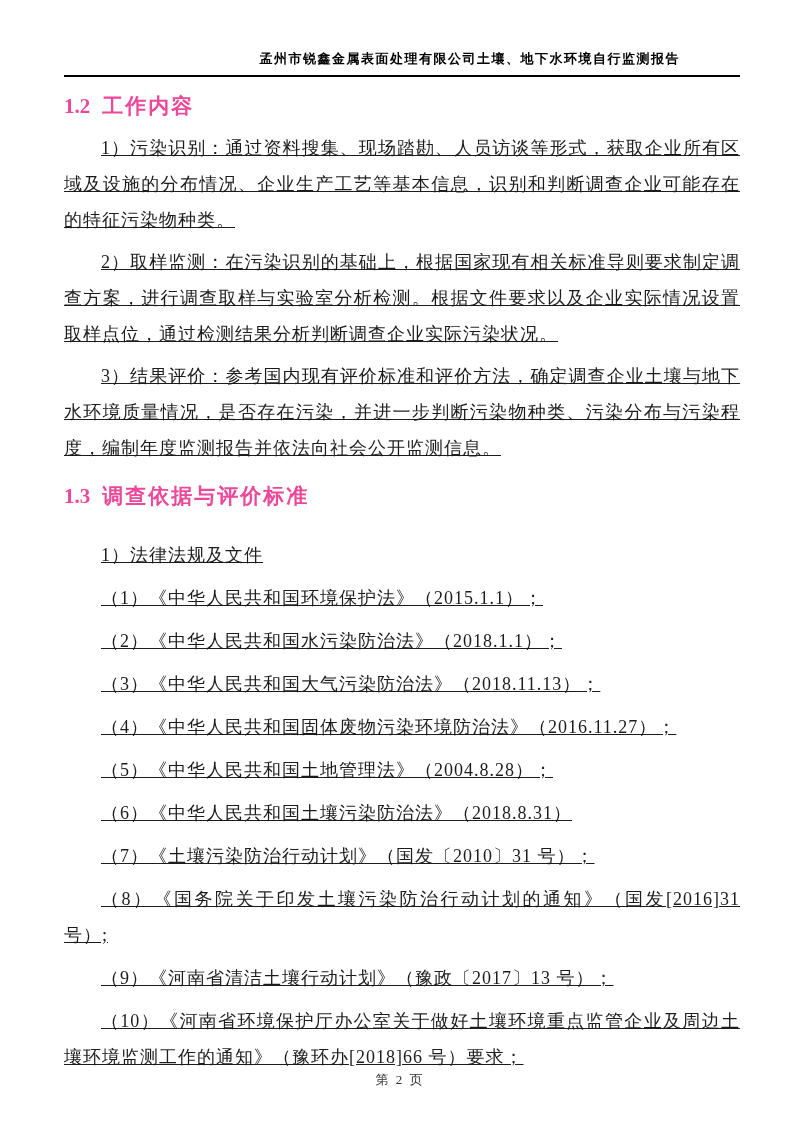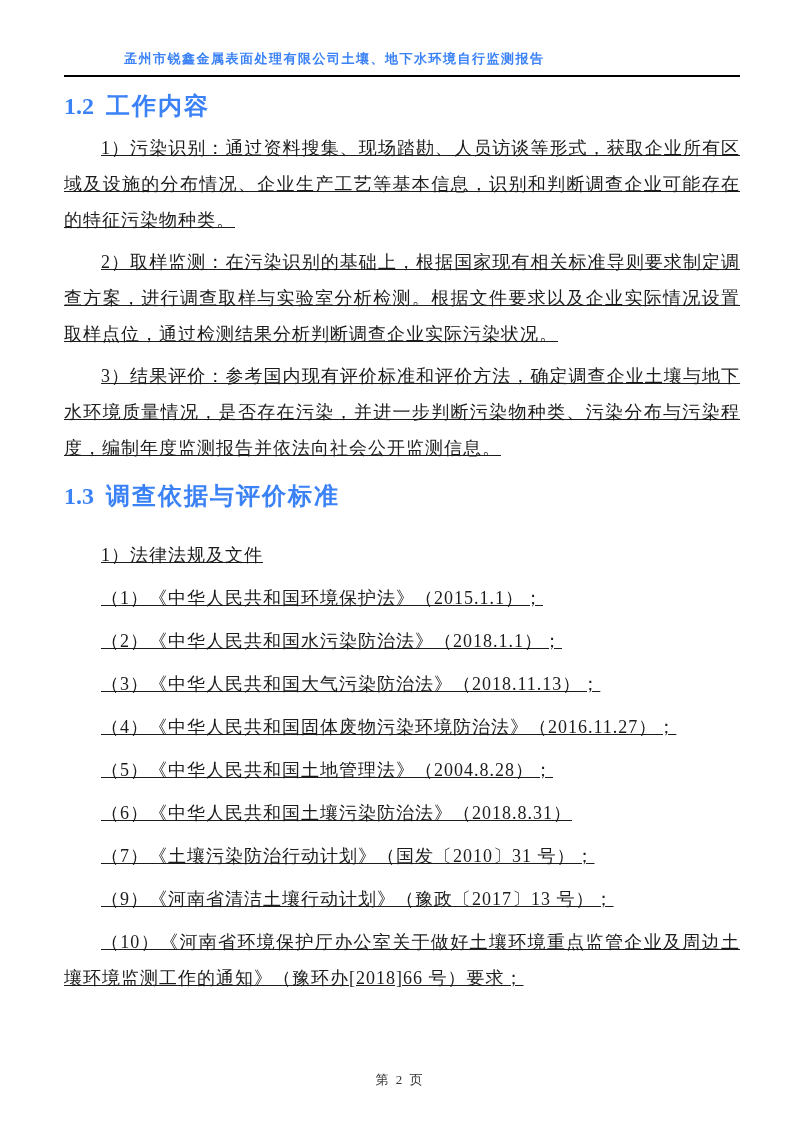--- a/index.html
+++ b/index.html
@@ -13,38 +13,38 @@
     width: 800px;
     height: 1133px;
     margin: 0 auto;
     background: #ffffff;
     box-sizing: border-box;
     padding: 50px 60px 0 64px;
     color: #1c1c1c;
     overflow: hidden;
   }
   .doc-header {
-    text-align: left;
+    text-align: right;
     font-size: 13px;
     font-weight: bold;
     letter-spacing: 1.5px;
-    color: #3b82f6;
+    color: #000000;
     font-family: "Liberation Serif", serif;
     padding: 0 60px;
   }
   .header-rule {
     border: none;
     border-top: 2px solid #000;
     margin: 7px 0 0 0;
   }
   .section-heading {
     margin: 14px 0 0 0;
-    font-size: 24px;
+    font-size: 21px;
     font-weight: bold;
-    color: #3b82f6;
+    color: #ec4899;
     line-height: 30px;
   }
   .section-heading .sec-num {
     font-family: "Liberation Serif", serif;
     margin-right: 12px;
   }
   .section-heading .sec-title {
     font-family: "Liberation Sans", sans-serif;
     letter-spacing: 2px;
   }
@@ -112,19 +112,20 @@
   <div class="subsection-title body-text">1）法律法规及文件</div>
 
   <ol class="ref-list body-text">
     <li>（1）《中华人民共和国环境保护法》（2015.1.1）；</li>
     <li>（2）《中华人民共和国水污染防治法》（2018.1.1）；</li>
     <li>（3）《中华人民共和国大气污染防治法》（2018.11.13）；</li>
     <li>（4）《中华人民共和国固体废物污染环境防治法》（2016.11.27）；</li>
     <li>（5）《中华人民共和国土地管理法》（2004.8.28）；</li>
     <li>（6）《中华人民共和国土壤污染防治法》（2018.8.31）</li>
     <li>（7）《土壤污染防治行动计划》（国发〔2010〕31 号）；</li>
+    <li>（8）《国务院关于印发土壤污染防治行动计划的通知》（国发[2016]31 号）;</li>
     <li>（9）《河南省清洁土壤行动计划》（豫政〔2017〕13 号）；</li>
     <li>（10）《河南省环境保护厅办公室关于做好土壤环境重点监管企业及周边土壤环境监测工作的通知》（豫环办[2018]66 号）要求；</li>
   </ol>
 
   <div class="doc-footer">第 2 页</div>
 
 </div>
 
 </body></html>

